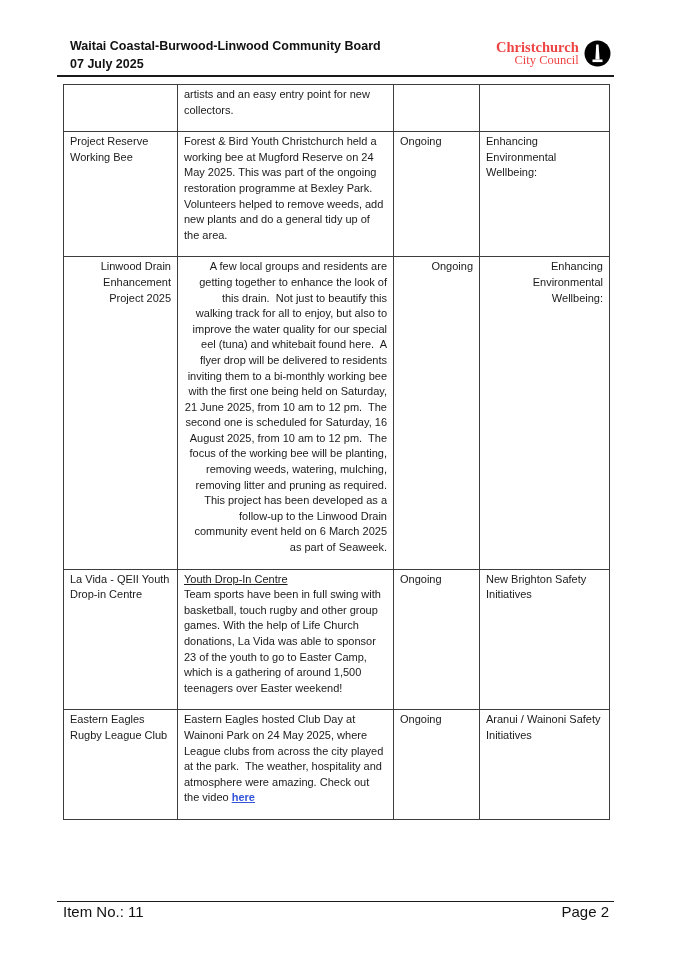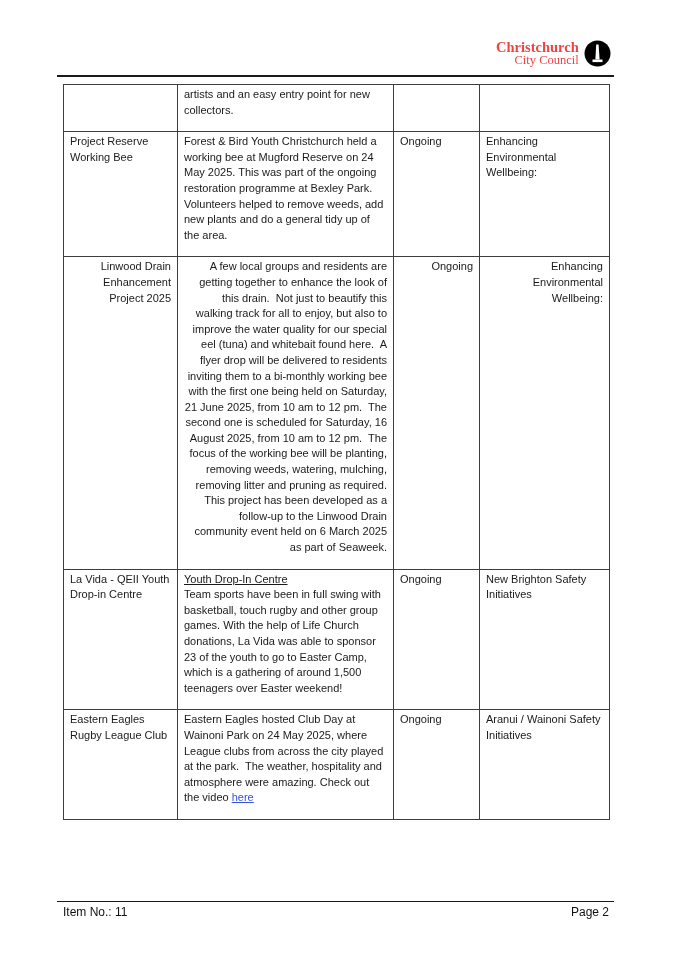--- a/index.html
+++ b/index.html
@@ -47,38 +47,42 @@
     padding:2px 6px 13px 6px;
   }
   td.project-cell { padding-right:12px; }
   .prewrap { white-space:pre-wrap; }
   .underline-heading { text-decoration:underline; }
   tr.r0 td { height:29px; }
   tr.r1 td { height:108px; }
   tr.r2 td { height:310px;text-align:right; }
   tr.r3 td { height:124px; }
   tr.r4 td { height:110px; }
-  a.video-link { text-decoration:underline; cursor:pointer; }
+  a.video-link { text-decoration:underline; cursor:pointer;font-weight:bold; }
   
   .footer {
     position:absolute; left:57px; top:901px; width:557px;
     border-top:1.5px solid #1a1a1a;
     display:flex; justify-content:space-between;
-    font-size:12px; line-height:14px;
+    font-size:15px; line-height:14px;
     padding:3px 5px 0 6px;
     color:#111;
   }
   
   .logo-icon { display:block; }
 </style>
 </head>
 <body>
 
 <div class="page">
 
+  <div class="title-block">
+    <div>Waitai Coastal-Burwood-Linwood Community Board</div>
+    <div>07 July 2025</div>
+  </div>
 
   <div class="logo">
     <div class="logo-text">
       <div class="logo-line1">Christchurch</div>
       <div class="logo-line2">City Council</div>
     </div>
     <svg class="logo-icon" width="27" height="27" viewBox="0 0 27 27">
       <circle cx="13.5" cy="13.5" r="13" fill="#000"></circle>
       <path d="M12.2 4.5 L14.6 4.5 L15.6 19.5 L11.4 19.5 Z" fill="#fff"></path>
       <rect x="8.5" y="19.5" width="10" height="2.6" fill="#fff"></rect>

